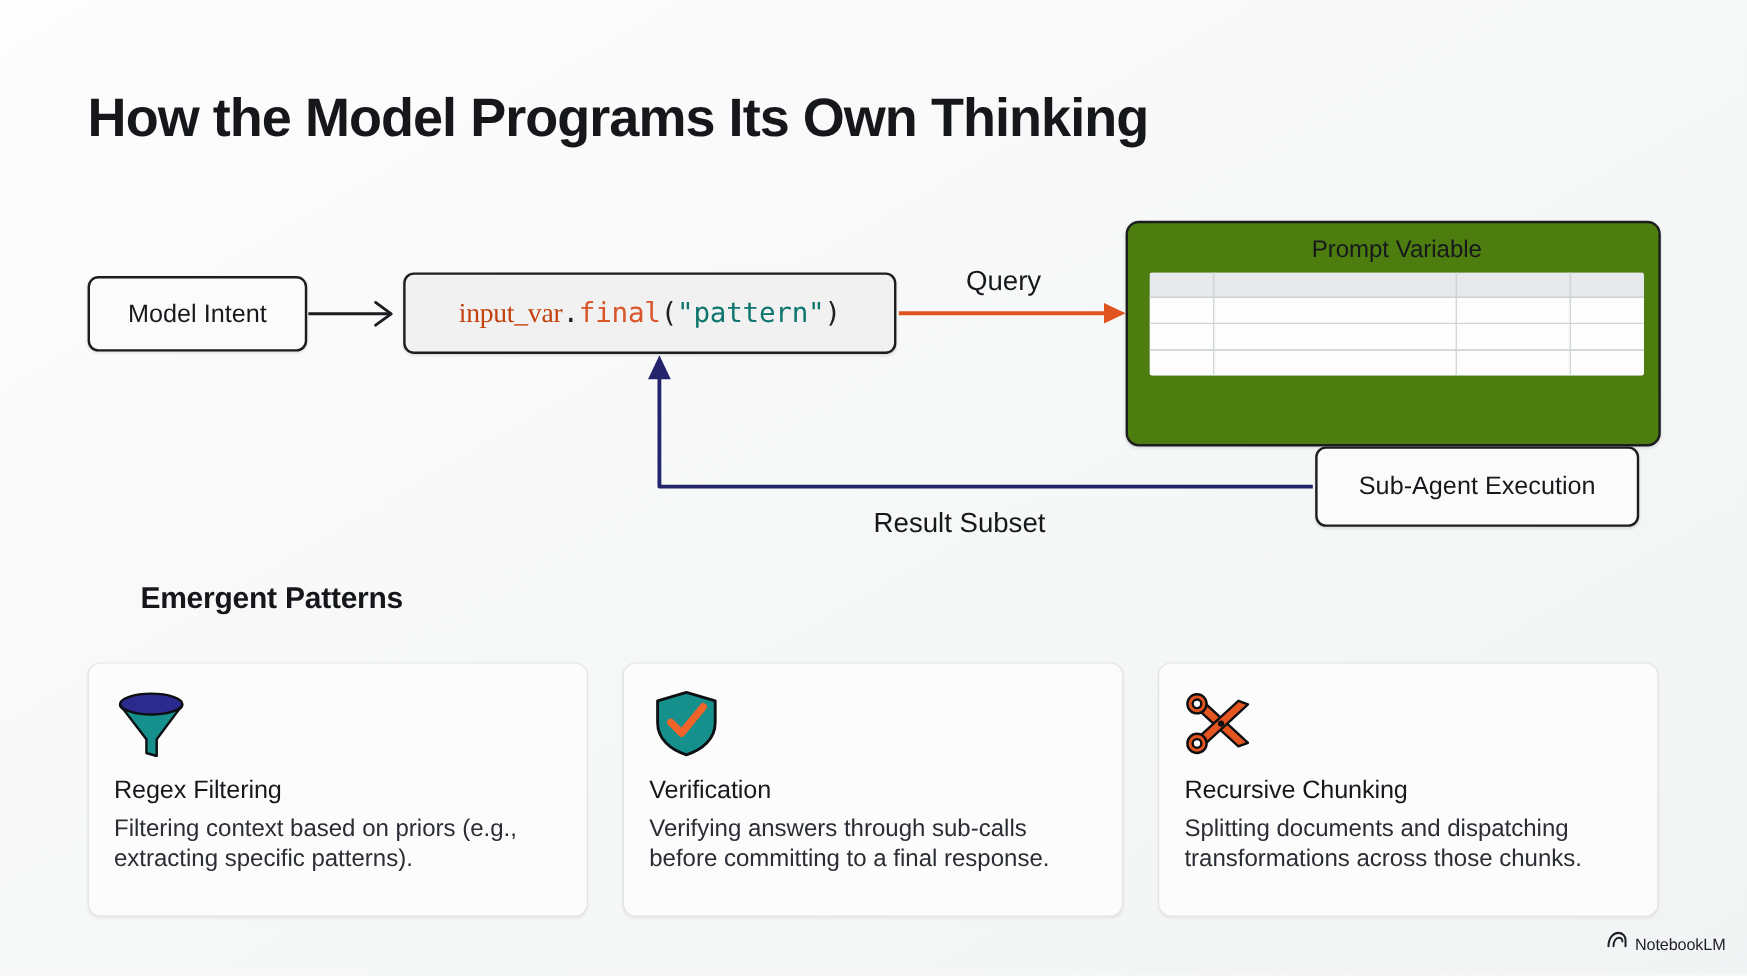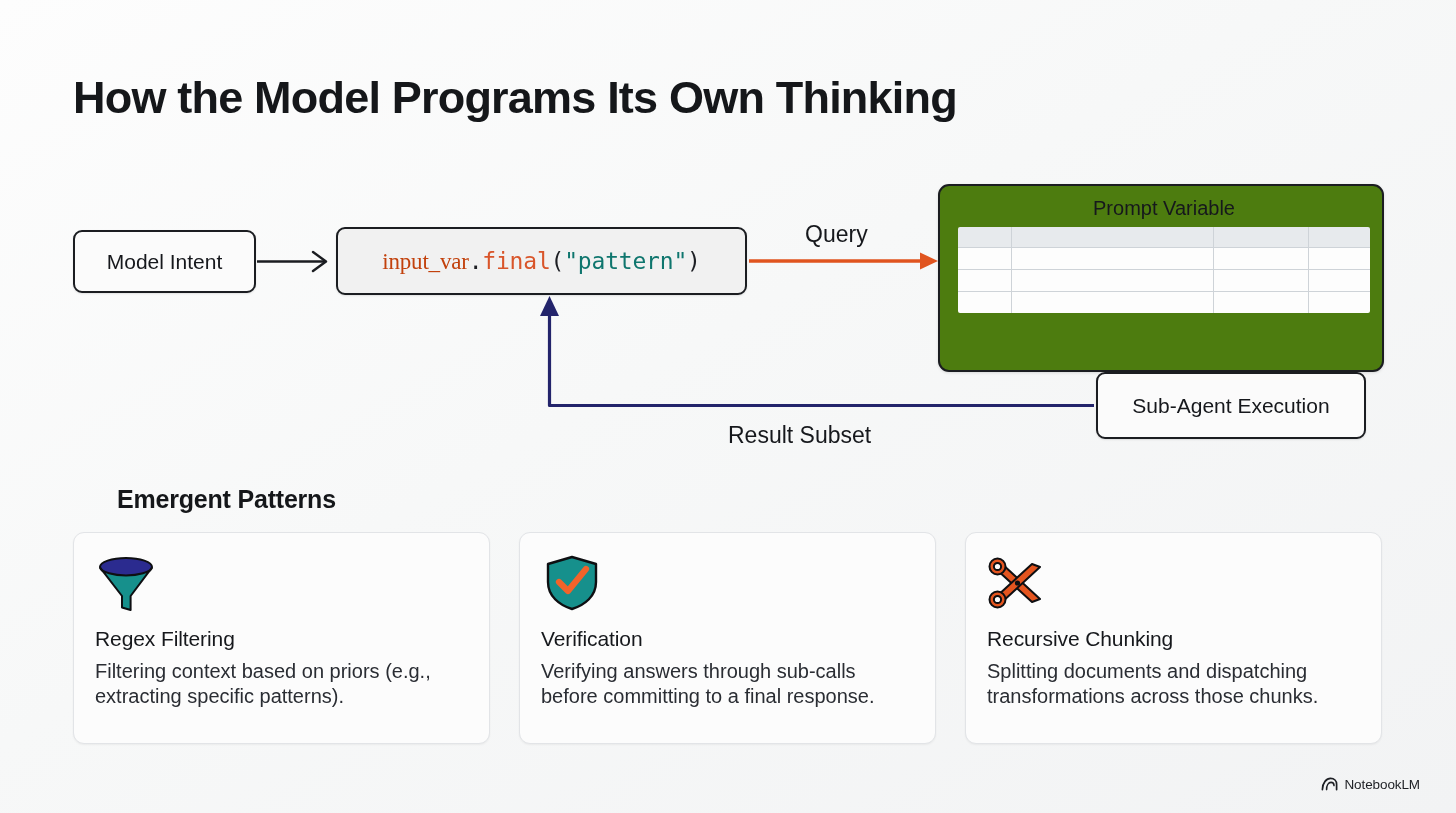--- a/index.html
+++ b/index.html
@@ -135,40 +135,41 @@
     gap: 29px;
   }
   .card {
     width: 417px;
     height: 212px;
     background: #fcfcfc;
     border: 1px solid #e2e4e7;
     border-radius: 11px;
     padding: 22px 21px 0 21px;
     box-shadow: 0 1px 2px rgba(16,20,28,0.05);
+    margin-top: 20px;
   }
   .card-icon { height: 56px; margin-bottom: 16px; }
   .card-title {
     font-size: 21px;
     color: #16181c;
     margin-bottom: 8px;
     letter-spacing: -0.1px;
   }
   .card-desc {
     font-size: 20px;
     line-height: 25px;
     color: #2a2d33;
   }
 
   
   #footer-logo {
     position: absolute;
-    right: 36px; bottom: 18px;
+    right: 18px; bottom: 18px;
     display: flex;
-    align-items: flex-start;
+    align-items: flex-end;
     gap: 6px;
   }
   #footer-logo .logo-text {
     font-size: 13.5px;
     color: #1d1f24;
     letter-spacing: -0.1px;
   }
 </style>
 </head>
 <body>

